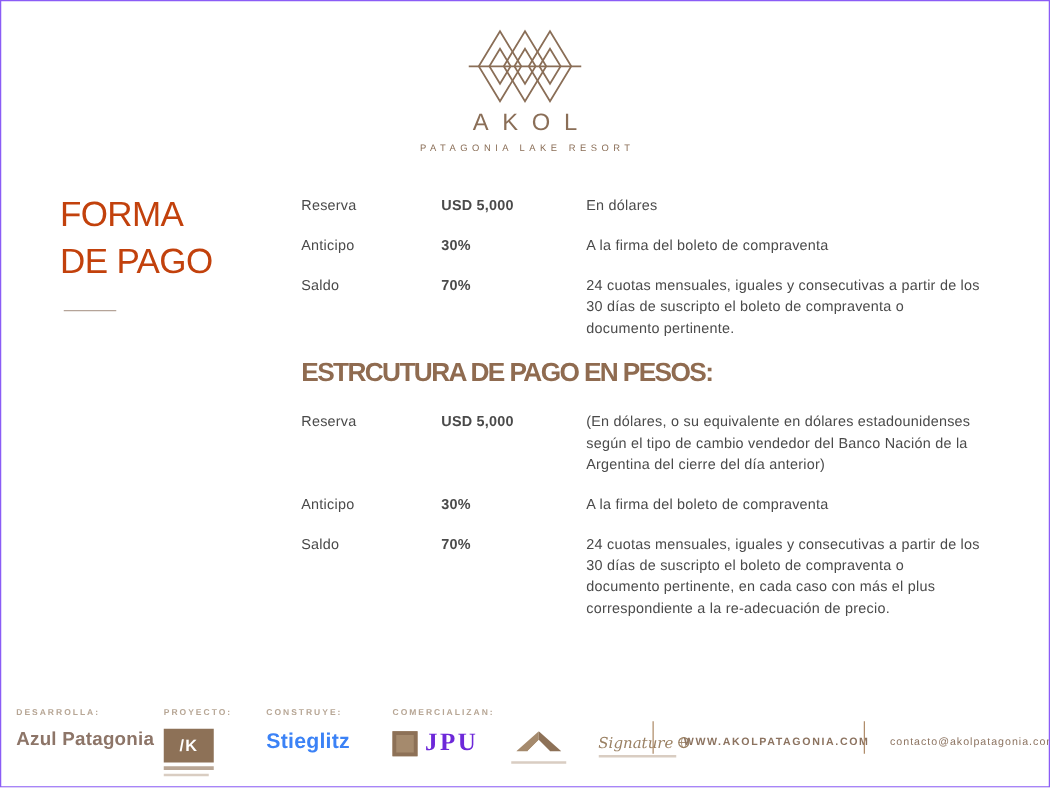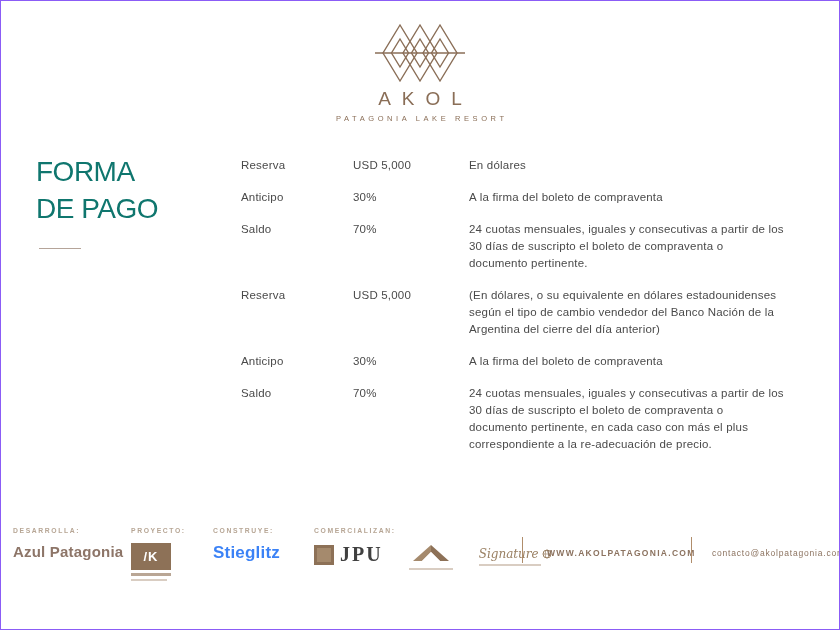--- a/index.html
+++ b/index.html
@@ -10,55 +10,55 @@
     font-family:"Liberation Sans", sans-serif;
   }
 
   
   .logo-block { position:absolute; top:22px; left:0; right:0; text-align:center; color:#8a6e57; }
   .logo-mark { display:block; margin:0 auto; }
   .brand-name { margin-top:5px; font-size:19px; font-weight:400; letter-spacing:11px; padding-left:11px; }
   .brand-tagline { margin-top:4px; font-size:7.5px; font-weight:400; letter-spacing:3.6px; padding-left:3.6px; }
 
   
-  .page-title { position:absolute; left:35px; top:152px; font-size:28px; letter-spacing:-0.5px;
-                line-height:37px; color:#0f766e; }
+  .page-title { position:absolute; left:47px; top:152px; font-size:28px; letter-spacing:-0.5px;
+                line-height:37px; color:#c2410c; }
   .title-rule { margin-top:21px; margin-left:3px; width:42px; border-top:1.5px solid #b5a499; }
 
   
   .content { position:absolute; left:240px; top:156px; width:548px; }
   .section-heading { font-size:21px; font-weight:700; letter-spacing:-1.3px;
                      color:#8f6b50; margin:0 0 19px 0; }
   .section + .section { margin-top:12px; }
   .pay-row { display:flex; margin-bottom:15px; font-size:11.5px; line-height:17px;
              color:#4a4a4a; letter-spacing:0.2px; }
   .c-concept { width:112px; flex-shrink:0; }
-  .c-amount  { width:116px; flex-shrink:0; }
+  .c-amount  { width:116px; flex-shrink:0;font-weight:bold; }
   .c-detail  { width:316px; }
 
   
-  .footer { position:absolute; left:0; top:520px; width:840px; height:64px; }
+  .footer { position:absolute; left:0; top:560px; width:840px; height:64px; }
   .f-block { position:absolute; top:6px; }
   .f-label { font-size:6.8px; font-weight:700; letter-spacing:1.6px; color:#b7a695; margin-bottom:9px; }
 
   .azul-name { font-size:15px; font-weight:700; letter-spacing:0.2px; color:#8d7568; }
 
   .ak-box { width:40px; height:27px; background:#8d7157; color:#ffffff;
             display:flex; align-items:center; justify-content:center;
             font-size:13px; font-weight:700; letter-spacing:1px; }
   .micro-line  { height:2.5px; background:#b9a695; margin-top:3px; }
   .micro-line.light { height:2px; background:#d9cdc2; }
 
   .stieglitz-name { font-size:17px; font-weight:700; letter-spacing:0.2px; color:#3b82f6; }
 
   .sellers-row { display:flex; align-items:flex-start; gap:26px; }
   .jpu-logo { display:flex; align-items:center; gap:6px; }
   .jpu-box { width:20px; height:20px; background:#a58a6d; border:3px solid #8d7157; }
   .jpu-text { font-family:"Liberation Serif", serif; font-size:20px; font-weight:600;
-              letter-spacing:2px; color:#404040; }
+              letter-spacing:2px; color:#6d28d9; }
   .mountain-logo { text-align:center; padding-top:2px; }
   .signature-logo { padding-top:4px; }
   .signature-row { display:flex; align-items:center; gap:3px; }
   .signature-text { font-family:"DejaVu Serif", serif; font-style:italic; font-size:12px;
                     color:#9a8063; }
   .f-divider { position:absolute; top:16px; width:1px; height:26px; background:#b08d6b; }
   .f-website { position:absolute; top:27px; font-size:8.5px; font-weight:700;
                letter-spacing:1.3px; color:#8c7360; }
   .f-email { position:absolute; top:27px; font-size:8.5px; letter-spacing:0.8px; color:#8c7360; }
 </style>
@@ -102,20 +102,21 @@
         <div class="c-detail">A la firma del boleto de compraventa</div>
       </div>
       <div class="pay-row">
         <div class="c-concept">Saldo</div>
         <div class="c-amount">70%</div>
         <div class="c-detail">24 cuotas mensuales, iguales y consecutivas a partir de los 30 días de suscripto el boleto de compraventa o documento pertinente.</div>
       </div>
     </section>
 
     <section class="section">
+      <h2 class="section-heading">ESTRCUTURA DE PAGO EN PESOS:</h2>
 
       <div class="pay-row">
         <div class="c-concept">Reserva</div>
         <div class="c-amount">USD 5,000</div>
         <div class="c-detail">(En dólares, o su equivalente en dólares estadounidenses según el tipo de cambio vendedor del Banco Nación de la Argentina del cierre del día anterior)</div>
       </div>
       <div class="pay-row">
         <div class="c-concept">Anticipo</div>
         <div class="c-amount">30%</div>
         <div class="c-detail">A la firma del boleto de compraventa</div>

